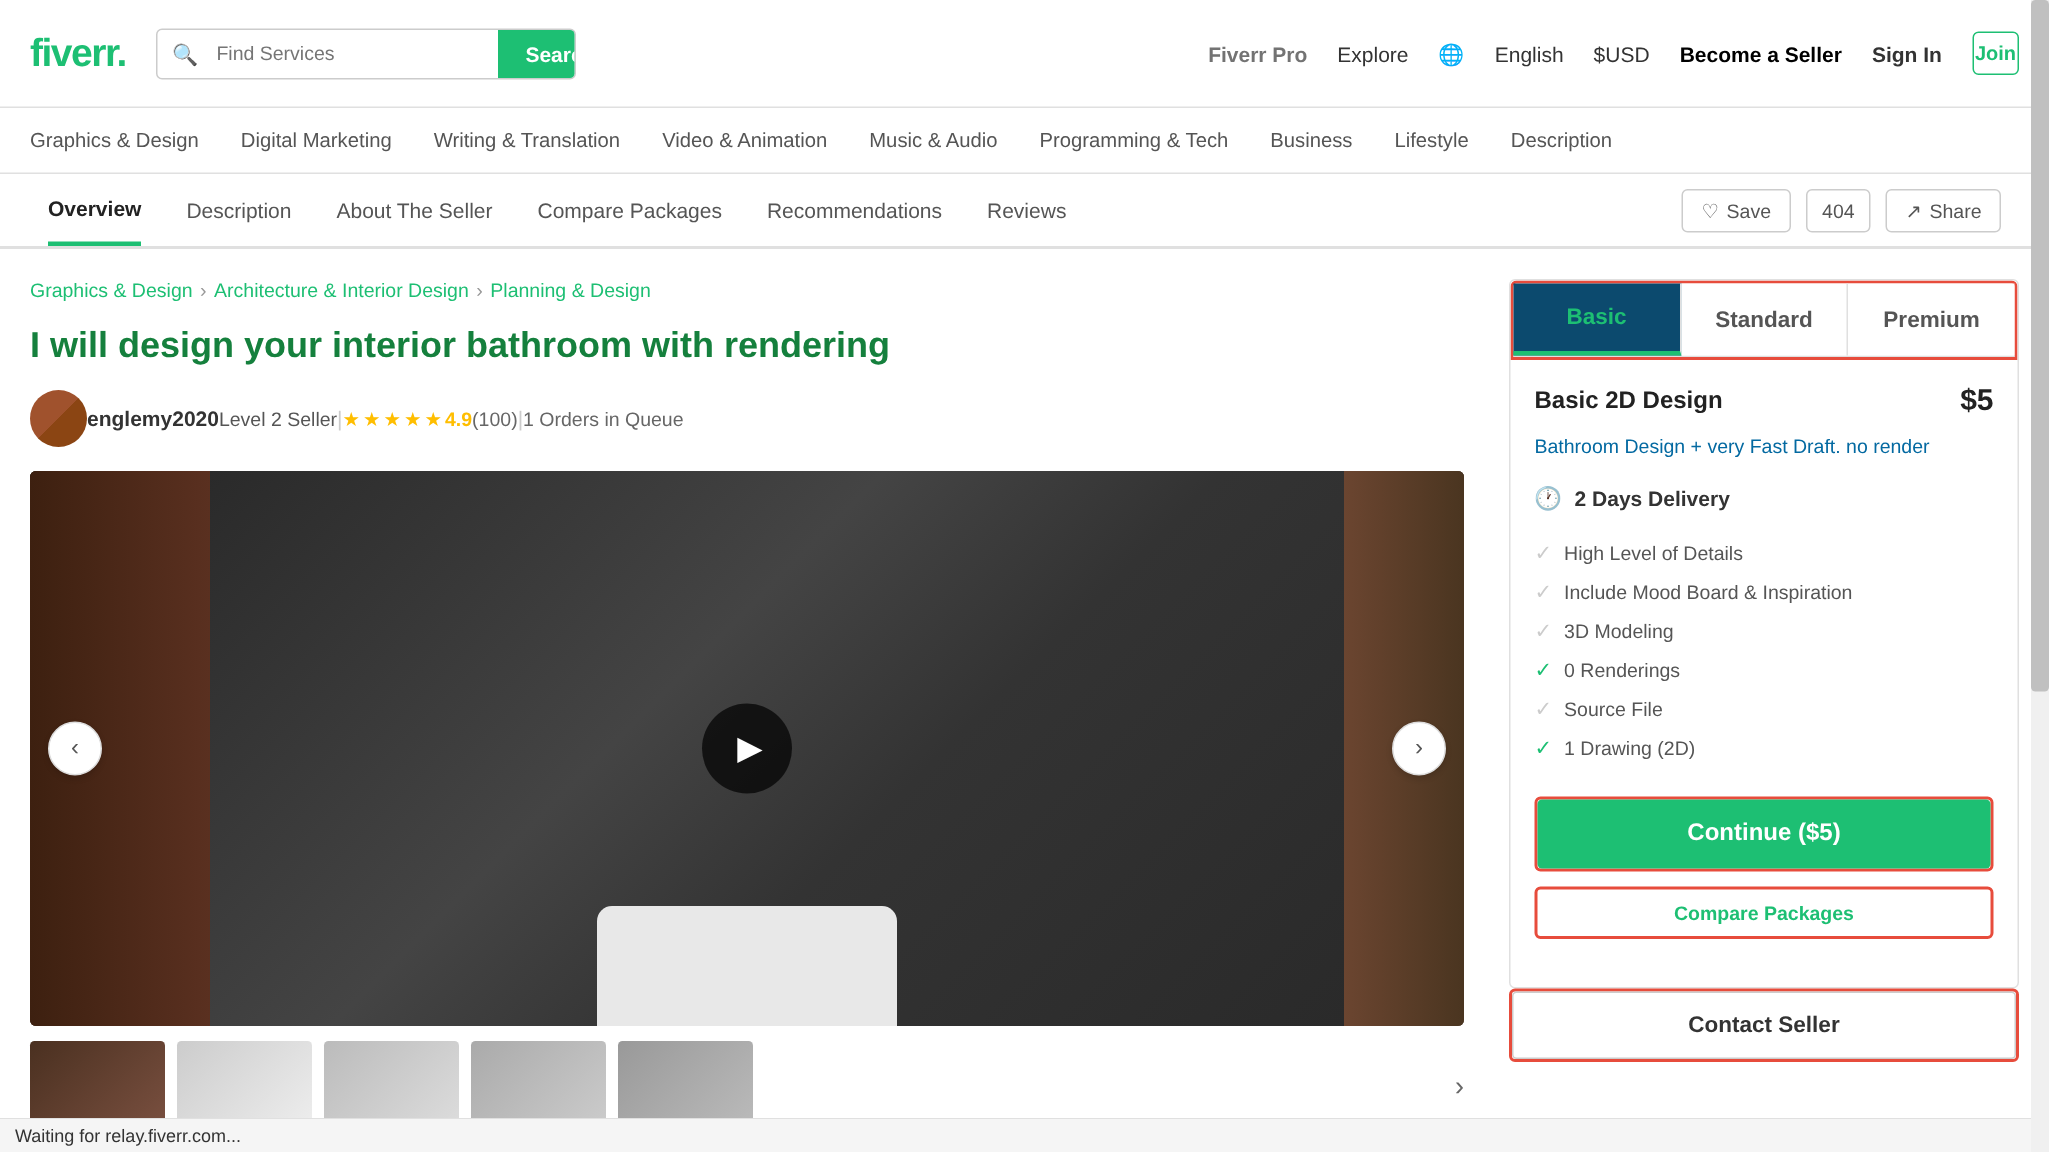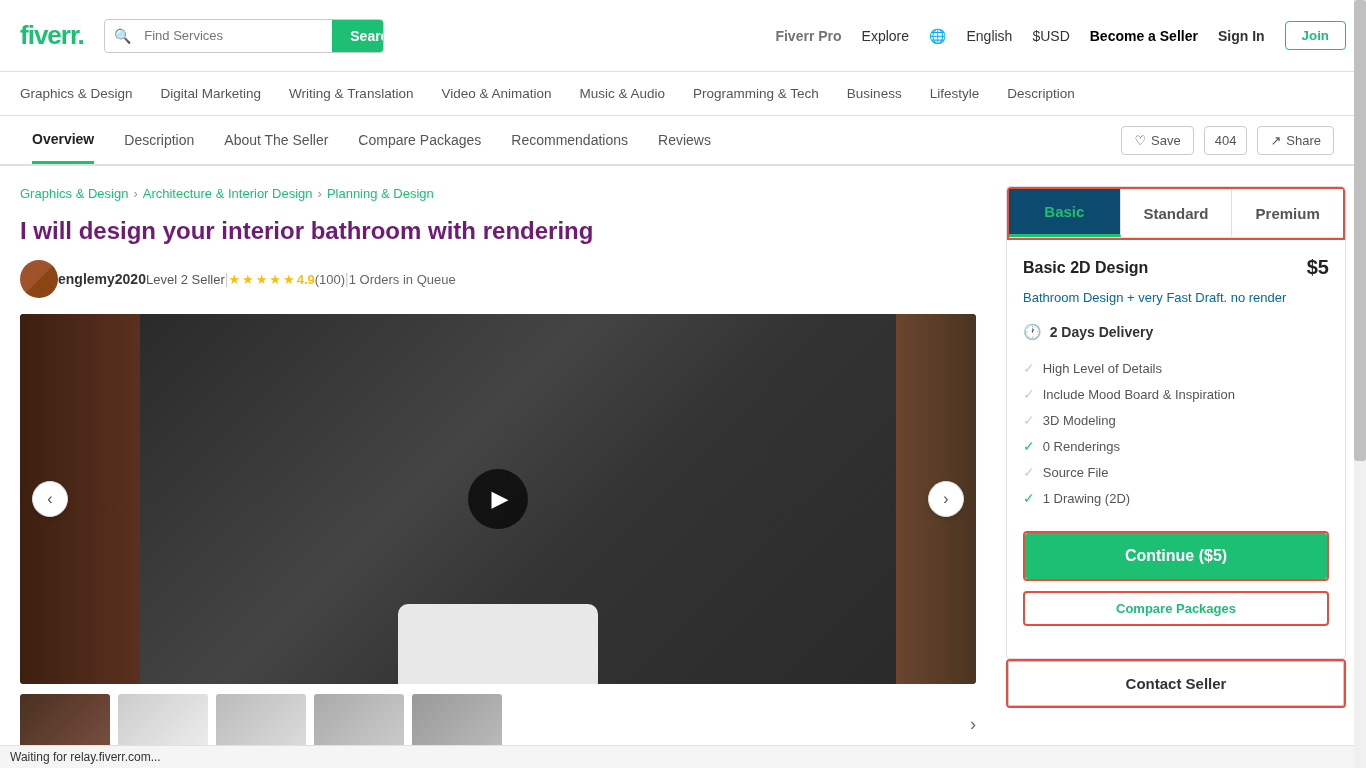--- a/index.html
+++ b/index.html
@@ -10,21 +10,21 @@
     .logo { font-size: 26px; font-weight: 900; color: #1dbf73; margin-right: 20px; letter-spacing: -1px; }
     .search-bar { display: flex; align-items: center; border: 1px solid #ccc; border-radius: 4px; overflow: hidden; width: 280px; margin-right: auto; }
     .search-bar input { border: none; outline: none; padding: 8px 12px; width: 220px; font-size: 13px; color: #999; }
     .search-btn { background: #1dbf73; color: #fff; border: none; padding: 8px 18px; cursor: pointer; font-size: 14px; font-weight: 600; }
     .header-nav { display: flex; align-items: center; gap: 20px; font-size: 14px; }
     .header-nav .fiverr-pro { color: #737373; font-weight: 700; cursor: pointer; }
     .header-nav a { color: #333; text-decoration: none; cursor: pointer; }
     .header-nav .usd { color: #333; font-weight: 500; }
     .header-nav .become-seller { color: #000000; font-weight: 700; cursor: pointer; }
     .header-nav .sign-in { color: #333; font-weight: 600; cursor: pointer; }
-    .header-nav .join-btn { border: 1.5px solid #1dbf73; color: #1dbf73; padding: 6px 16px; border-radius: 4px; font-weight: 600; cursor: pointer; background: #fff; }
+    .header-nav .join-btn { border: 1.5px solid #1dbf73; color: #1dbf73; padding: 6px 1px; border-radius: 4px; font-weight: 600; cursor: pointer; background: #fff; }
 
     
     .cat-nav { display: flex; align-items: center; padding: 0 20px; height: 44px; border-bottom: 1px solid #e0e0e0; gap: 28px; overflow: hidden; }
     .cat-nav a { color: #555; text-decoration: none; font-size: 13.5px; white-space: nowrap; cursor: pointer; }
 
     
     .tab-nav { display: flex; align-items: center; padding: 0 32px; height: 50px; border-bottom: 2px solid #e0e0e0; gap: 30px; }
     .tab-nav .tab { font-size: 14px; color: #555; cursor: pointer; padding-bottom: 14px; padding-top: 14px; text-decoration: none; }
     .tab-nav .tab.active { color: #222; font-weight: 700; border-bottom: 3px solid #1dbf73; }
     .tab-nav-right { margin-left: auto; display: flex; align-items: center; gap: 10px; }
@@ -36,21 +36,21 @@
     .main { display: flex; padding: 20px 20px 0 20px; gap: 30px; }
     .left-col { flex: 1; min-width: 0; }
     .right-col { width: 340px; flex-shrink: 0; }
 
     
     .breadcrumb { display: flex; align-items: center; gap: 5px; margin-bottom: 14px; font-size: 13px; }
     .breadcrumb a { color: #1dbf73; text-decoration: none; cursor: pointer; }
     .breadcrumb span { color: #999; }
 
     
-    .gig-title { font-size: 24px; font-weight: 700; color: #701a75; margin-bottom: 14px; line-height: 1.3; }
+    .gig-title { font-size: 24px; font-weight: 700; color: #15803d; margin-bottom: 14px; line-height: 1.3; }
 
     
     .seller-info { display: flex; align-items: center; gap: 0; margin-bottom: 16px; }
     .avatar { width: 38px; height: 38px; border-radius: 50%; background: #ccc; overflow: hidden; flex-shrink: 0; }
     .avatar-img { width: 100%; height: 100%; background: linear-gradient(135deg, #a0522d 50%, #8b4513 50%); }
     .seller-name { font-weight: 700; color: #333; font-size: 14px; }
     .seller-level { color: #555; font-size: 13px; }
     .divider-dot { color: #ccc; }
     .stars { display: flex; align-items: center; gap: 2px; }
     .star { color: #ffbe00; font-size: 13px; }

